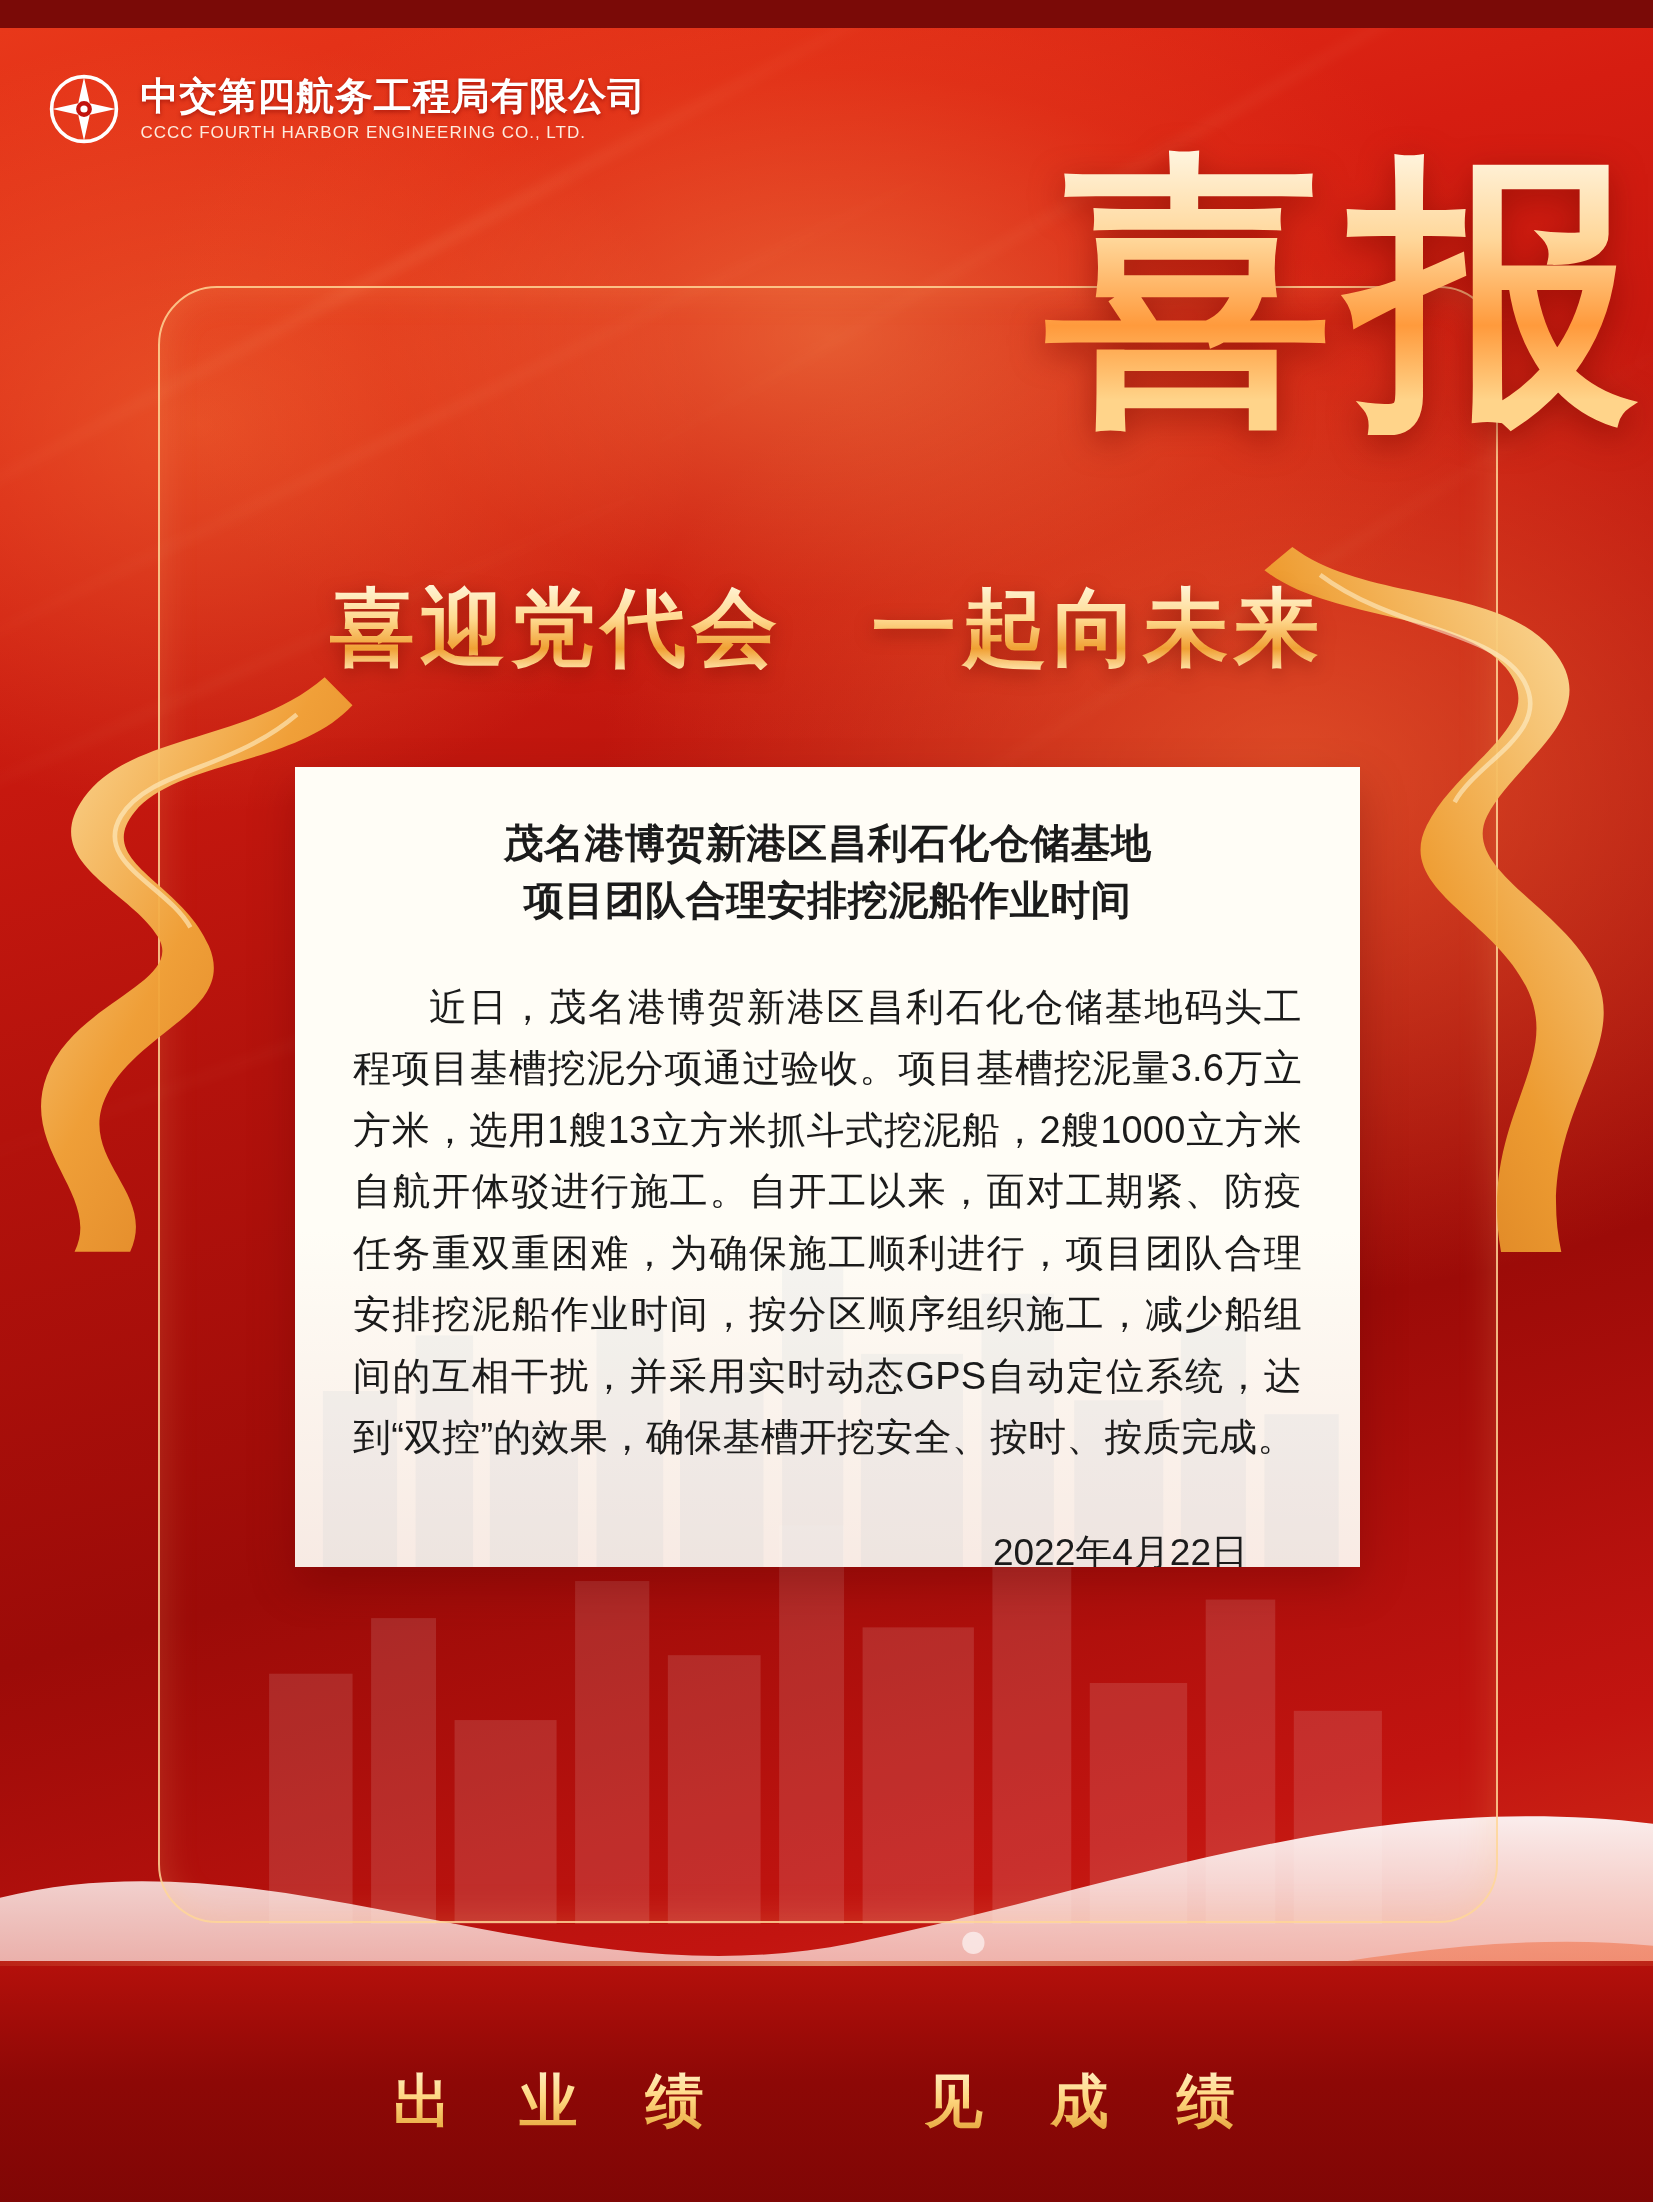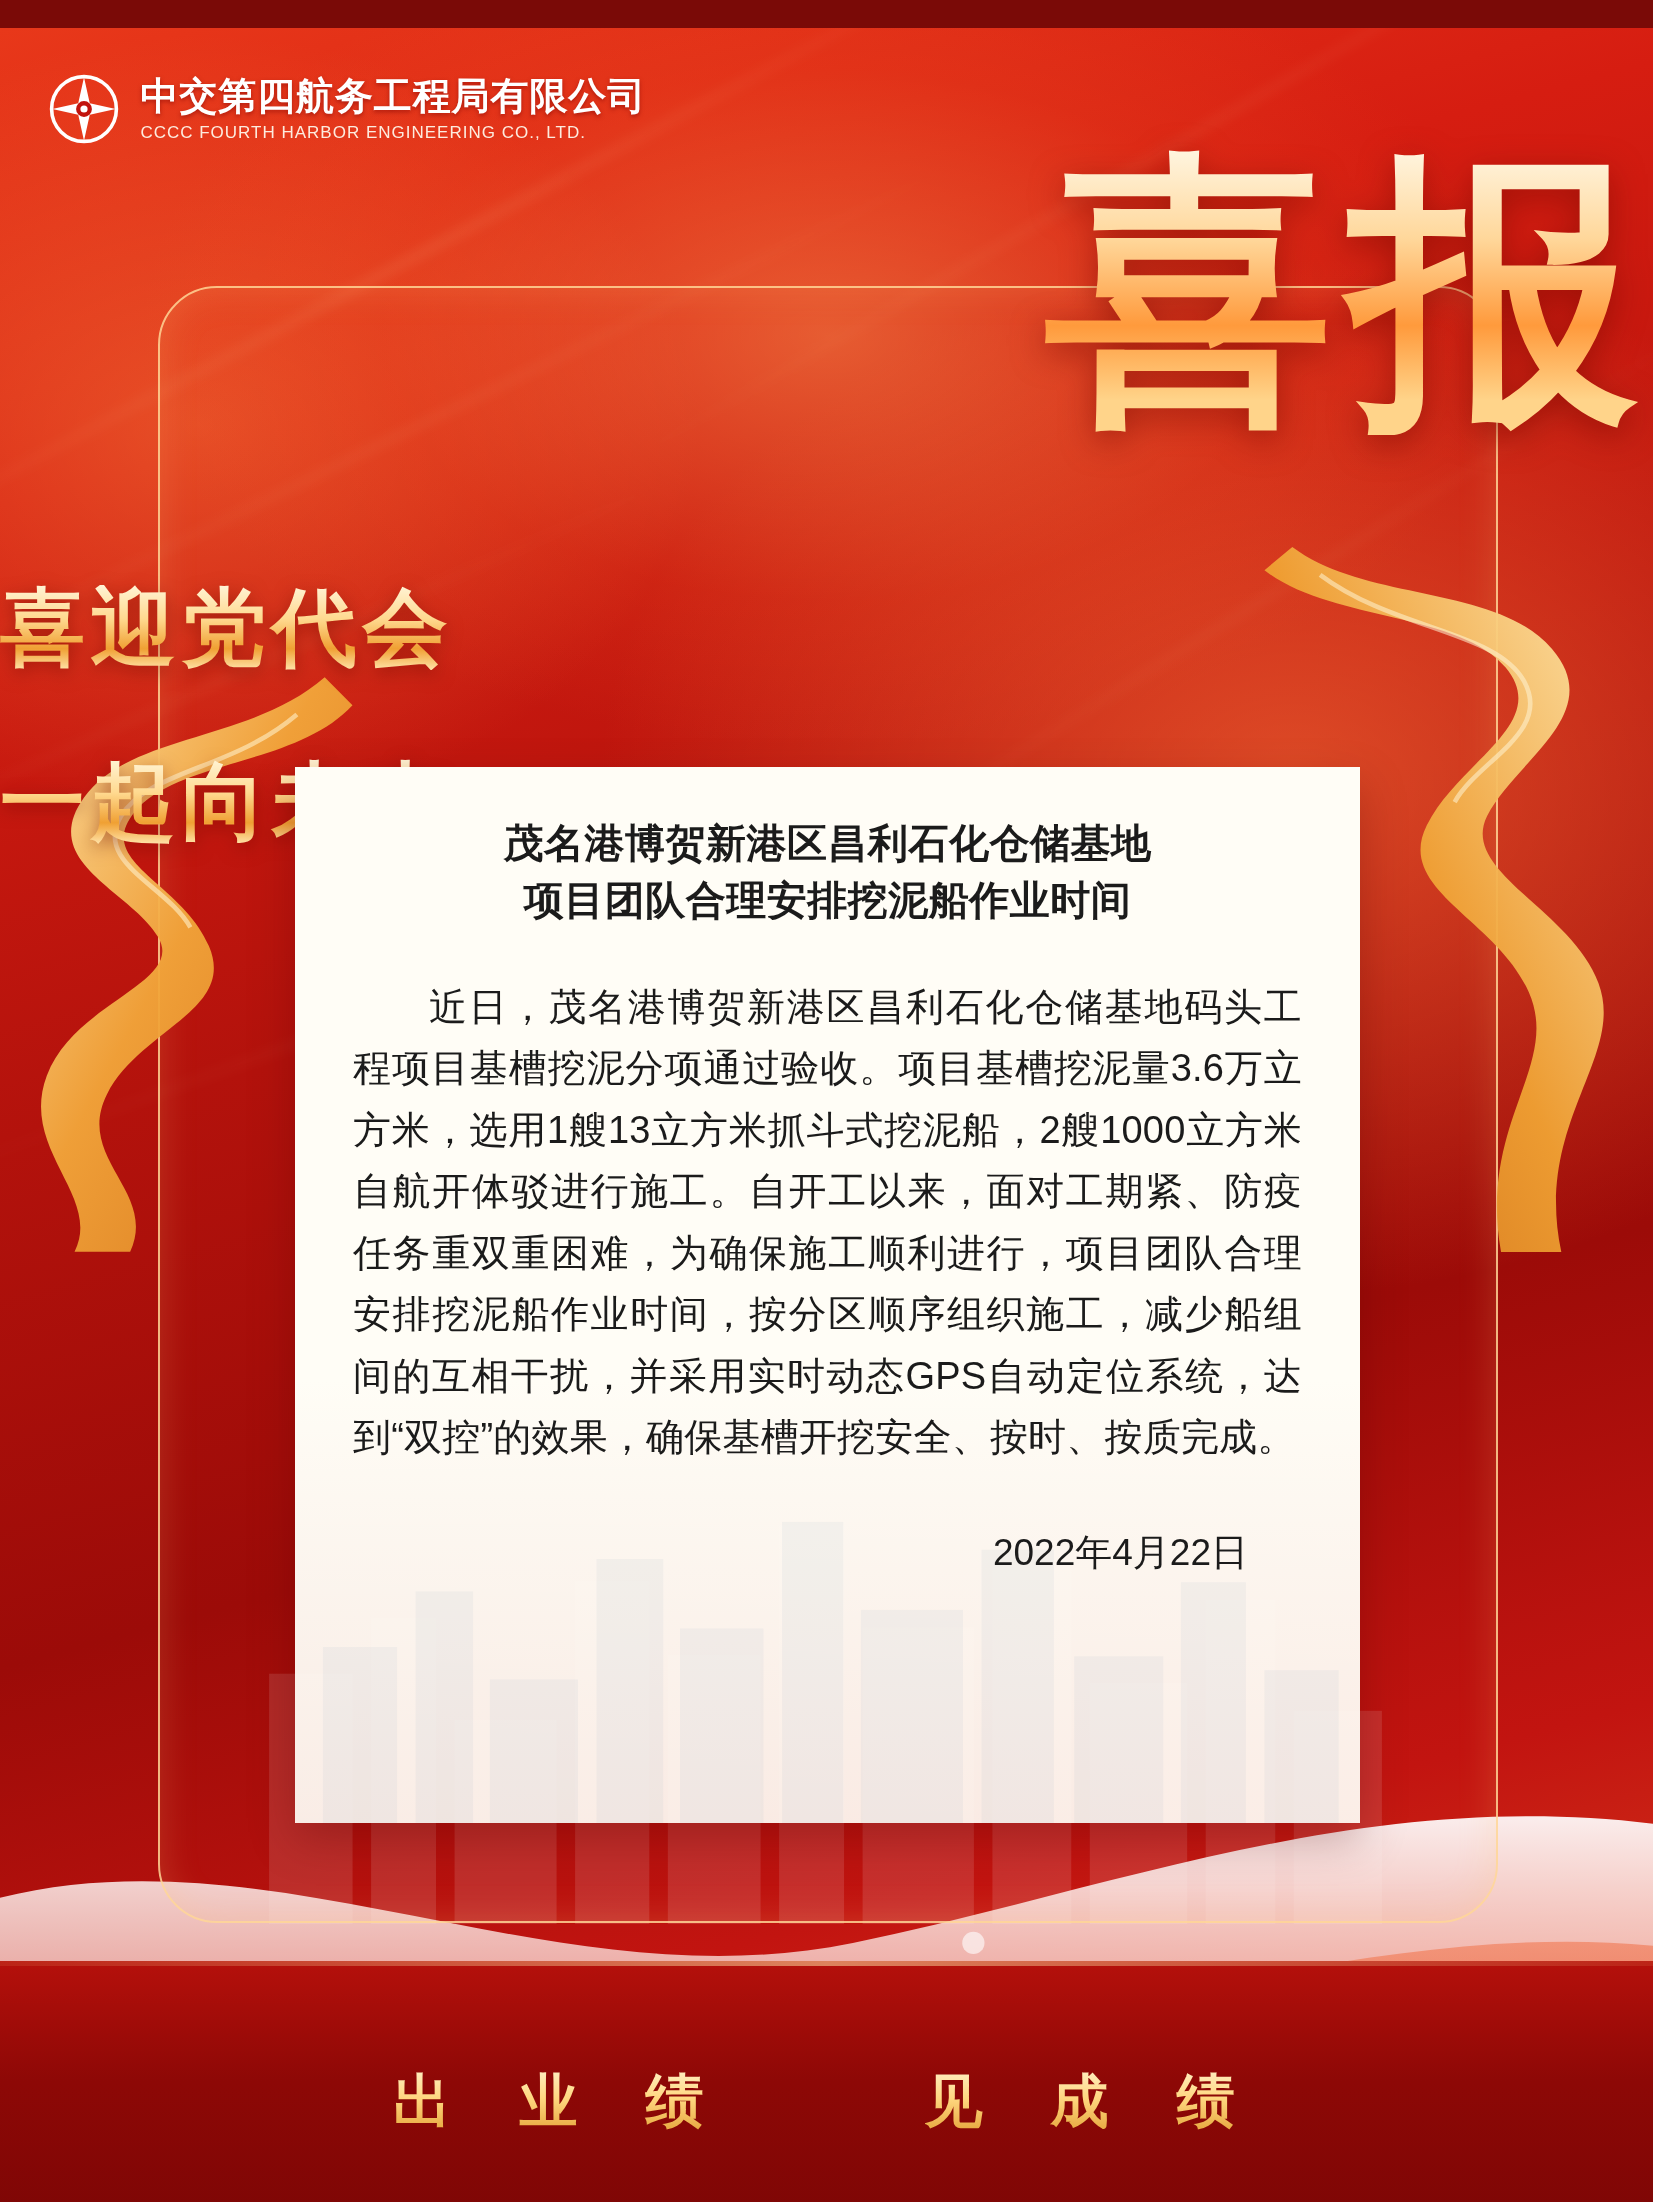--- a/index.html
+++ b/index.html
@@ -150,42 +150,41 @@
     z-index: 9;
     display: flex;
     justify-content: center;
     align-items: baseline;
     gap: 89px;
     font-family: "DejaVu Serif", "Liberation Serif", serif;
     font-size: 85px;
     font-weight: bold;
     letter-spacing: 5.6px;
     line-height: 1;
-    flex-direction: column;
   }
   .subline span {
     background: linear-gradient(180deg, #fff4d6 0%, #ffd98f 40%, #f0a033 75%, #ffe3a8 100%);
     -webkit-background-clip: text;
     background-clip: text;
     -webkit-text-fill-color: transparent;
     filter: drop-shadow(0 5.6px 9.3px rgba(110,10,0,.5));
   }
 
   
   .ribbon { position: absolute; pointer-events: none; z-index: 8; }
   .ribbon-left  { left: 18.6px;  top: 649px;  width: 352px; height: 575px; }
   .ribbon-right { right: 9.3px; top: 519px;  width: 390px; height: 705px; }
 
   
   .card {
     position: absolute;
     left: 295px;
     top: 739px;
     width: 1065px;
-    height: 1056px;
+    height: 800px;
     background: linear-gradient(180deg, #fffdf6 0%, #fffdf6 58%, rgba(255,253,246,0.92) 100%);
     box-shadow: 0 16.7px 43px rgba(90,0,0,.30);
     z-index: 10;
     padding: 48px 58px 55px 58px;
     box-sizing: border-box;
     overflow: hidden;
   }
   .card-skyline {
     position: absolute;
     left: 0; bottom: 0; width: 100%; height: 352px;

